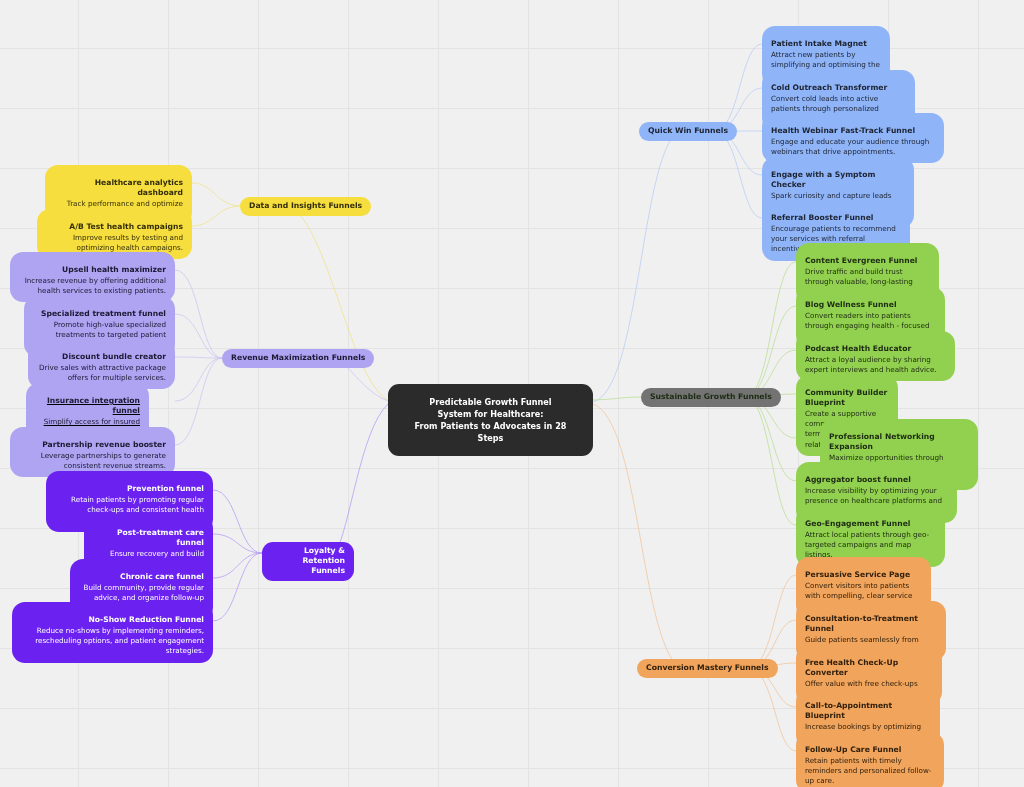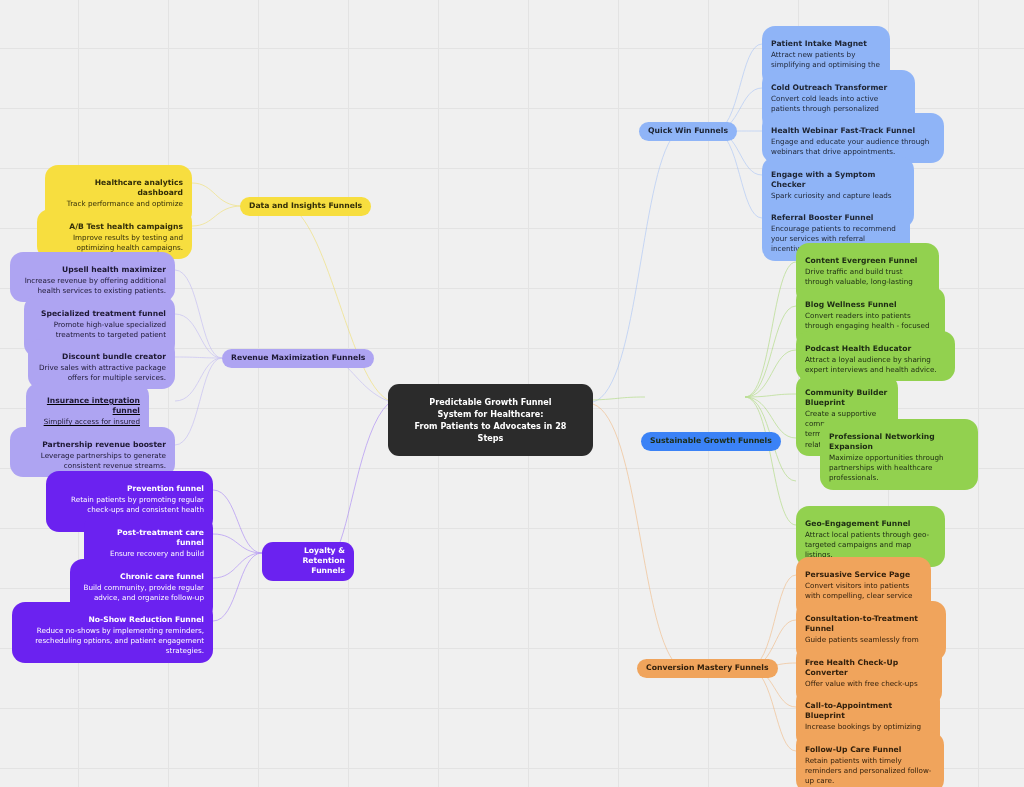--- a/index.html
+++ b/index.html
@@ -35,21 +35,21 @@
 
   
   .c-blue   {background:#8fb4f7;} .c-blue   .t,.c-blue   .d{color:#1d2433;}
   .c-green  {background:#92d14f;} .c-green  .t,.c-green  .d{color:#1d2b13;}
   .c-orange {background:#f0a45c;} .c-orange .t,.c-orange .d{color:#33200c;}
   .c-yellow {background:#f7de3f;} .c-yellow .t,.c-yellow .d{color:#332e08;}
   .c-lav    {background:#aea4f2;} .c-lav    .t,.c-lav    .d{color:#1d1833;}
   .c-violet {background:#6b22f0;} .c-violet .t,.c-violet .d{color:#ffffff;}
 
   .p-blue{background:#8fb4f7;color:#1d2433;}
-  .p-green{background:#3b82f6;color:#1d2b13;margin-top:44px;}
+  .p-green{background:#737373;color:#1d2b13;}
   .p-orange{background:#f0a45c;color:#33200c;}
   .p-yellow{background:#f7de3f;color:#332e08;}
   .p-lav{background:#aea4f2;color:#1d1833;}
   .p-violet{background:#6b22f0;color:#ffffff;}
 
   .align-right{text-align:right;}
   .align-left{text-align:left;}
 </style>
 </head>
 <body>
@@ -151,20 +151,24 @@
     <span class="d">Attract a loyal audience by sharing expert interviews and health advice.</span>
   </div>
   <div class="node c-green align-left" style="left:796px;top:375px;width:102px;">
     <span class="t">Community Builder Blueprint</span>
     <span class="d">Create a supportive community for long-term patient relationships.</span>
   </div>
   <div class="node c-green align-left" style="left:820px;top:419px;width:158px;">
     <span class="t">Professional Networking Expansion</span>
     <span class="d">Maximize opportunities through partnerships with healthcare professionals.</span>
   </div>
+  <div class="node c-green align-left" style="left:796px;top:462px;width:161px;">
+    <span class="t">Aggregator boost funnel</span>
+    <span class="d">Increase visibility by optimizing your presence on healthcare platforms and aggregators.</span>
+  </div>
   <div class="node c-green align-left" style="left:796px;top:506px;width:149px;">
     <span class="t">Geo-Engagement Funnel</span>
     <span class="d">Attract local patients through geo-targeted campaigns and map listings.</span>
   </div>
 
   <div class="node c-orange align-left" style="left:796px;top:557px;width:135px;">
     <span class="t">Persuasive Service Page</span>
     <span class="d">Convert visitors into patients with compelling, clear service descriptions.</span>
   </div>
   <div class="node c-orange align-left" style="left:796px;top:601px;width:150px;">

